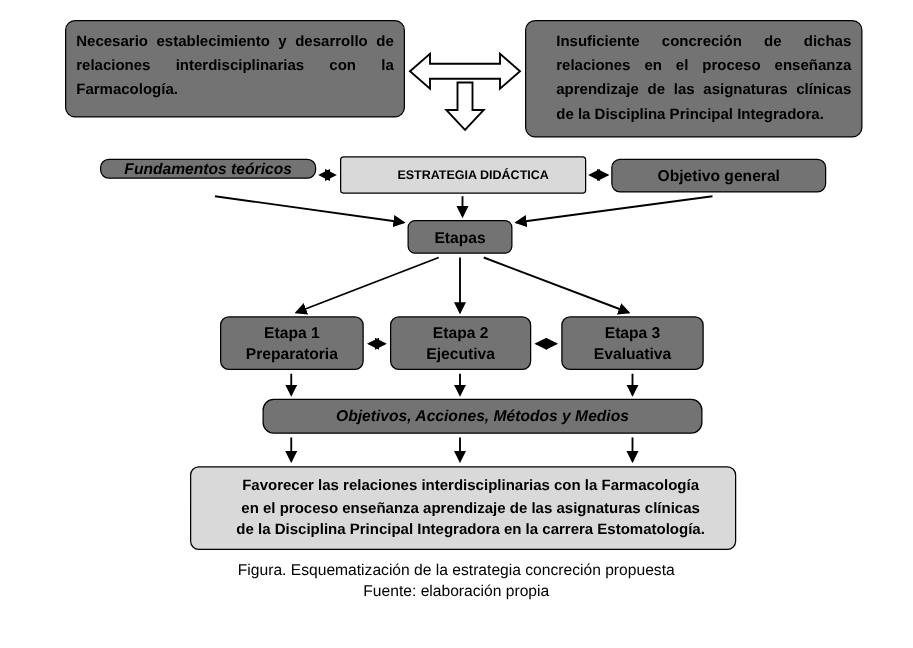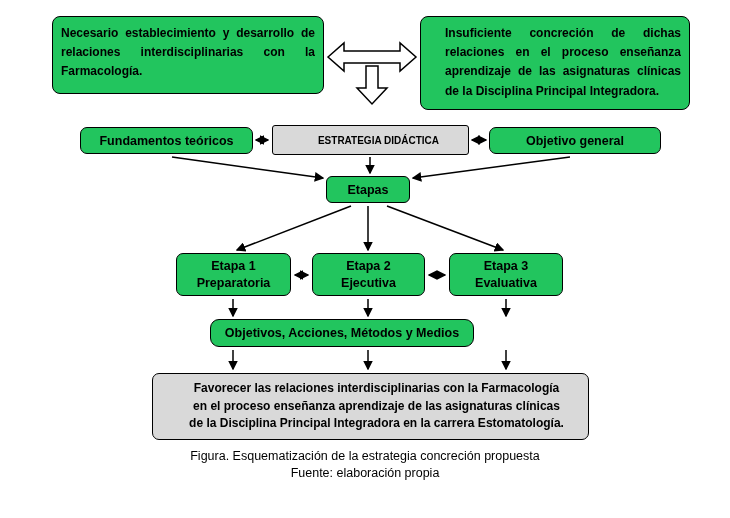--- a/index.html
+++ b/index.html
@@ -28,21 +28,21 @@
     fill: #fff;
     stroke: var(--line, #000);
     stroke-width: 1.5;
     stroke-linejoin: miter;
   }
   .overlay marker path { fill: var(--line, #000); }
   .box {
     position: absolute;
     z-index: 2;
     border: 1.5px solid var(--line, #000);
-    background: #22c55e;
+    background: #737373;
     font-weight: 700;
     color: #000;
   }
   .center {
     display: flex;
     align-items: center;
     justify-content: center;
     text-align: center;
   }
   .para {
@@ -102,21 +102,21 @@
       <line x1="233" y1="350" x2="233" y2="369" marker-end="url(#ah)"></line>
       <line x1="368" y1="350" x2="368" y2="369" marker-end="url(#ah)"></line>
       <line x1="506" y1="350" x2="506" y2="369" marker-end="url(#ah)"></line>
     </g>
   </svg>
 
   <div class="box para" style="left:52px; top:16px; width:272px; height:78px; border-radius:8px;">Necesario establecimiento y desarrollo de relaciones interdisciplinarias con la Farmacología.</div>
 
   <div class="box para" style="left:420px; top:16px; width:270px; height:94px; border-radius:8px;padding-left:24px;">Insuficiente concreción de dichas relaciones en el proceso enseñanza aprendizaje de las asignaturas clínicas de la Disciplina Principal Integradora.</div>
 
-  <div class="box center" style="left:80px; top:127px; width:173px; height:27px; border-radius:7px; font-size:12.5px;">Fundamentos teóricos</div>
+  <div class="box center" style="left:80px; top:127px; width:173px; height:16px; border-radius:7px; font-size:12.5px;font-style:italic;">Fundamentos teóricos</div>
 
   <div class="box center shaded" style="left:272px; top:125px; width:197px; height:30px; border-radius:3px; font-size:10px;padding-left:16px;">ESTRATEGIA DIDÁCTICA</div>
 
   <div class="box center" style="left:489px; top:127px; width:172px; height:27px; border-radius:7px; font-size:12.5px;">Objetivo general</div>
 
   <div class="box center" style="left:326px; top:176px; width:84px; height:27px; border-radius:6px; font-size:12.5px;text-align:center;">Etapas</div>
 
   <div class="box center" style="left:176px; top:253px; width:115px; height:43px; border-radius:7px;">
     <div class="stage-inner">
       <div>Etapa 1</div>
@@ -131,21 +131,21 @@
     </div>
   </div>
 
   <div class="box center" style="left:449px; top:253px; width:114px; height:43px; border-radius:7px;">
     <div class="stage-inner">
       <div>Etapa 3</div>
       <div>Evaluativa</div>
     </div>
   </div>
 
-  <div class="box center" style="left:210px; top:319px; width:264px; height:28px; border-radius:9px; font-size:12.5px;">Objetivos, Acciones, Métodos y Medios</div>
+  <div class="box center" style="left:210px; top:319px; width:352px; height:28px; border-radius:9px; font-size:12.5px;font-style:italic;">Objetivos, Acciones, Métodos y Medios</div>
 
   <div class="box center shaded" style="left:152px; top:373px; width:437px; height:67px; border-radius:7px; font-size:12px;">
     <div>
       <span class="result-line">Favorecer las relaciones interdisciplinarias con la Farmacología</span>
       <span class="result-line">en el proceso enseñanza aprendizaje de las asignaturas clínicas</span>
       <span class="result-line">de la Disciplina Principal Integradora en la carrera Estomatología.</span>
     </div>
   </div>
 
   <div class="caption" style="top:449px;">Figura. Esquematización de la estrategia concreción propuesta</div>

